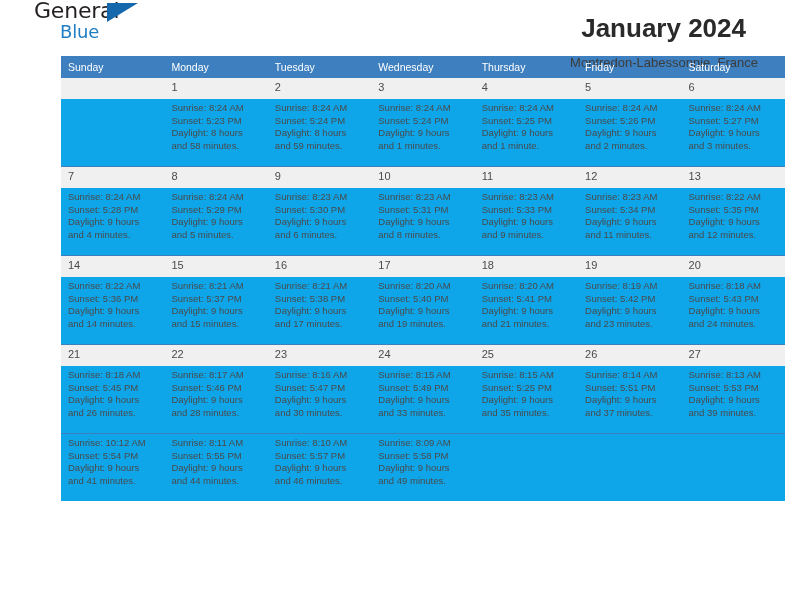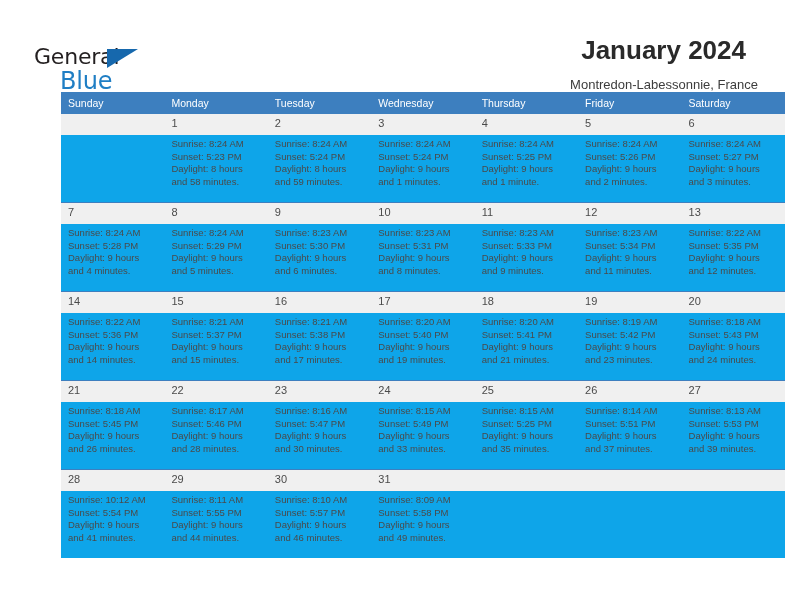--- a/index.html
+++ b/index.html
@@ -19,40 +19,39 @@
     width: 792px;
     height: 612px;
     box-sizing: border-box;
     padding: 0 34px;
   }
 
   
   .top {
     display: flex;
     justify-content: space-between;
-    align-items: flex-end;
-    height: 92px;
-    padding-top: 22px;
+    align-items: flex-start;
+    height: 56px;
     box-sizing: border-box;
   }
   .logo {
     position: relative;
     width: 112px;
     height: 46px;
     line-height: 1;
   }
   .logo-general {
     font-size: 22px;
     color: #231f20;
     letter-spacing: -0.2px;
     display: block;
     font-family: "DejaVu Sans", sans-serif;
   }
   .logo-blue {
-    font-size: 24px;
+    font-size: 18px;
     color: #1f7ec4;
     display: block;
     margin-top: 1px;
     margin-left: 26px;
     letter-spacing: -0.2px;
     font-family: "DejaVu Sans", sans-serif;
   }
   .logo-tri {
     position: absolute;
     left: 73px;
@@ -368,54 +367,45 @@
           <td>
             <span class="cell-line">Sunrise: 8:13 AM</span>
             <span class="cell-line">Sunset: 5:53 PM</span>
             <span class="cell-line">Daylight: 9 hours</span>
             <span class="cell-line">and 39 minutes.</span>
           </td>
         </tr>
         <tr class="week-sep">
           <td colspan="7"></td>
         </tr>
-        <tr class="daynum-row">
-          <td>28</td>
-          <td>29</td>
-          <td>30</td>
-          <td>31</td>
+        <tr class="info-row">
+          <td>
+            <span class="cell-line">Sunrise: 10:12 AM</span>
+            <span class="cell-line">Sunset: 5:54 PM</span>
+            <span class="cell-line">Daylight: 9 hours</span>
+            <span class="cell-line">and 41 minutes.</span>
+          </td>
+          <td>
+            <span class="cell-line">Sunrise: 8:11 AM</span>
+            <span class="cell-line">Sunset: 5:55 PM</span>
+            <span class="cell-line">Daylight: 9 hours</span>
+            <span class="cell-line">and 44 minutes.</span>
+          </td>
+          <td>
+            <span class="cell-line">Sunrise: 8:10 AM</span>
+            <span class="cell-line">Sunset: 5:57 PM</span>
+            <span class="cell-line">Daylight: 9 hours</span>
+            <span class="cell-line">and 46 minutes.</span>
+          </td>
+          <td>
+            <span class="cell-line">Sunrise: 8:09 AM</span>
+            <span class="cell-line">Sunset: 5:58 PM</span>
+            <span class="cell-line">Daylight: 9 hours</span>
+            <span class="cell-line">and 49 minutes.</span>
+          </td>
           <td></td>
           <td></td>
           <td></td>
         </tr>
-        <tr class="info-row">
-          <td>
-            <span class="cell-line">Sunrise: 10:12 AM</span>
-            <span class="cell-line">Sunset: 5:54 PM</span>
-            <span class="cell-line">Daylight: 9 hours</span>
-            <span class="cell-line">and 41 minutes.</span>
-          </td>
-          <td>
-            <span class="cell-line">Sunrise: 8:11 AM</span>
-            <span class="cell-line">Sunset: 5:55 PM</span>
-            <span class="cell-line">Daylight: 9 hours</span>
-            <span class="cell-line">and 44 minutes.</span>
-          </td>
-          <td>
-            <span class="cell-line">Sunrise: 8:10 AM</span>
-            <span class="cell-line">Sunset: 5:57 PM</span>
-            <span class="cell-line">Daylight: 9 hours</span>
-            <span class="cell-line">and 46 minutes.</span>
-          </td>
-          <td>
-            <span class="cell-line">Sunrise: 8:09 AM</span>
-            <span class="cell-line">Sunset: 5:58 PM</span>
-            <span class="cell-line">Daylight: 9 hours</span>
-            <span class="cell-line">and 49 minutes.</span>
-          </td>
-          <td></td>
-          <td></td>
-          <td></td>
-        </tr>
       </tbody>
   </table>
 
 </div>
 
 </body></html>

